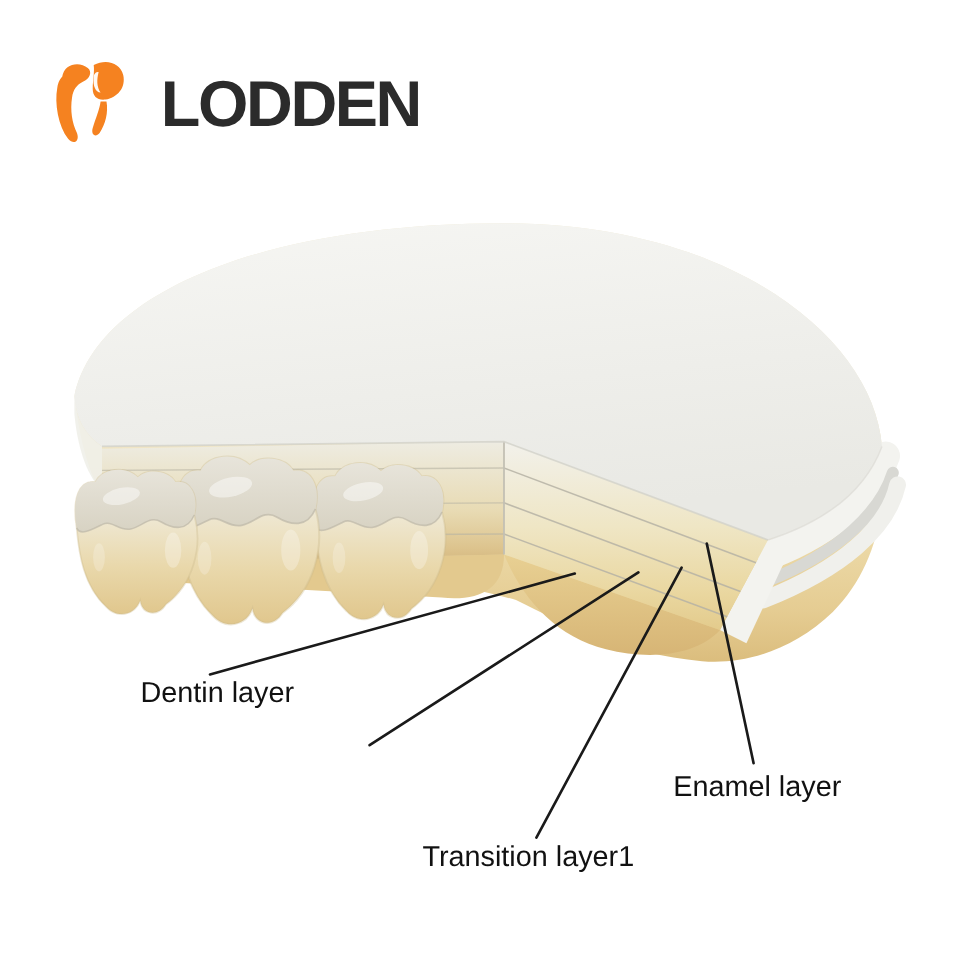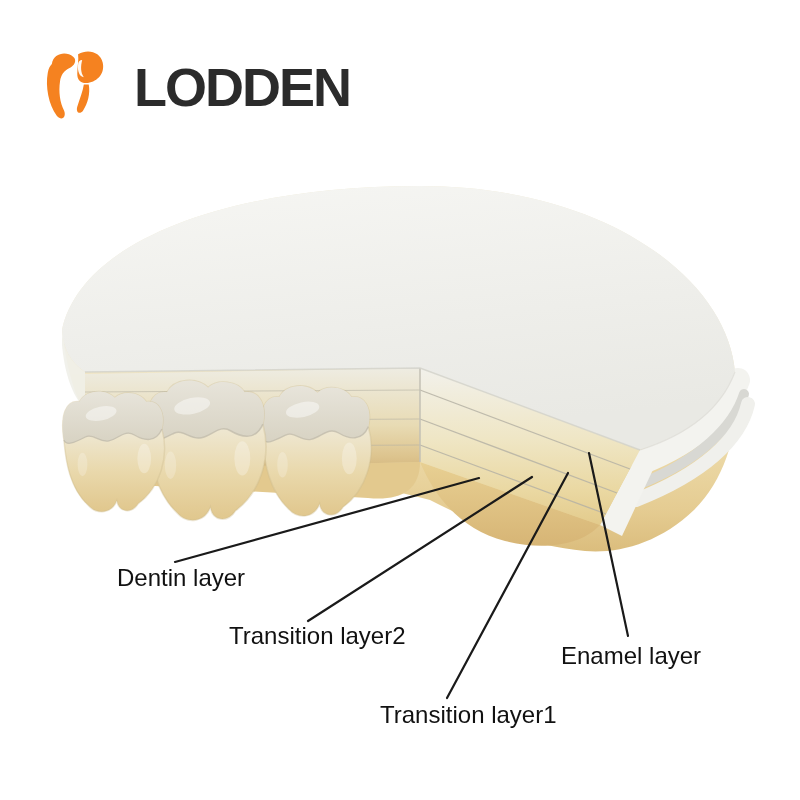--- a/index.html
+++ b/index.html
@@ -22,21 +22,21 @@
     color:var(--wordmark-gray);line-height:1;
   }
   .layer-label{
     position:absolute;white-space:nowrap;
     font-size:24px;color:var(--label-black);
     font-family:"Liberation Sans", sans-serif;
   }
   .lbl-dentin{left:117px;top:564px;}
   .lbl-transition2{left:229px;top:622px;}
   .lbl-enamel{left:561px;top:642px;}
-  .lbl-transition1{left:380px;top:701px;}
+  .lbl-transition1{left:352px;top:701px;}
 </style>
 </head>
 <body>
 
 <div class="stage">
 
   <svg class="artwork" viewBox="0 0 800 800" aria-hidden="true">
     <defs>
       <linearGradient id="gTop" x1="0" y1="0" x2="0.25" y2="1">
         <stop offset="0" stop-color="#f6f6f3"></stop>
@@ -146,17 +146,16 @@
       <path fill="var(--brand-orange)" d="M 12,22 C 14,8 30,6 38,13 C 43,17 40,24 33,27 C 27,30 23,35 22,43
            C 20,56 22,69 27,79 C 30,87 24,92 18,85 C 8,72 4,49 7,33 C 8,27 10,24 12,22 Z"></path>
       <path fill="var(--brand-orange)" d="M 44,10 C 57,3 71,8 74,20 C 77,33 68,43 56,45 C 48,46 43,42 43,34 C 43,26 45,17 44,10 Z"></path>
       <path fill="#ffffff" opacity="0.95" d="M 49,17 C 47,25 47,32 51,38 C 46,38 43,31 44,23 C 44,19 46,17 49,17 Z"></path>
       <path fill="var(--brand-orange)" d="M 57,47 C 59,58 56,70 50,79 C 46,84 41,81 43,74 C 46,64 50,55 51,47 Z"></path>
     </svg>
     <div class="wordmark">LODDEN</div>
   </div>
 
   <div class="layer-label lbl-dentin">Dentin layer</div>
-  <div class="layer-label lbl-transition2">Transition layer2</div>
   <div class="layer-label lbl-enamel">Enamel layer</div>
   <div class="layer-label lbl-transition1">Transition layer1</div>
 
 </div>
 
 </body></html>

